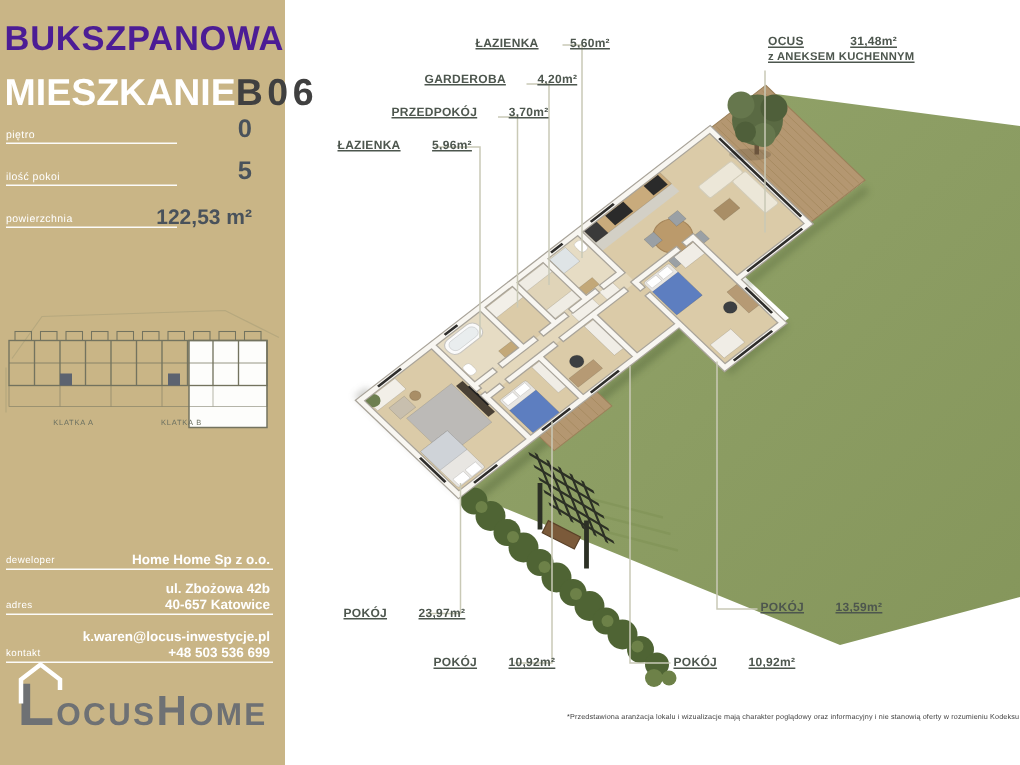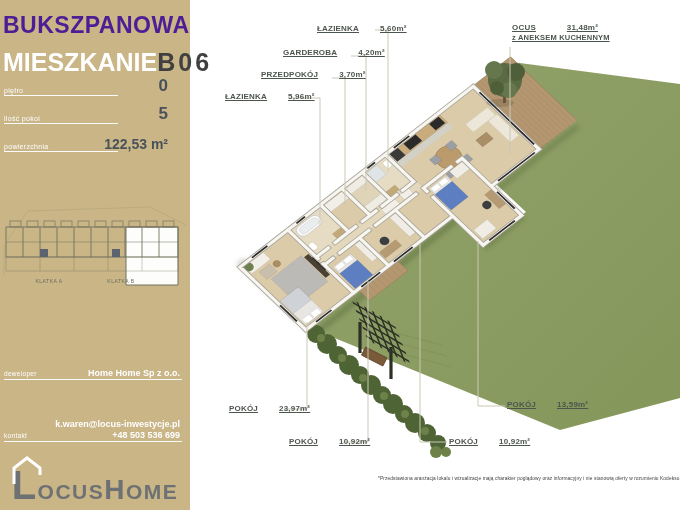--- a/index.html
+++ b/index.html
@@ -40,21 +40,21 @@
   .spec-value{position:absolute;right:4px;bottom:0;color:#49525b;font-weight:bold;}
   #spec-0{top:79px;height:17px;} #spec-1{top:107px;height:17px;} #spec-2{top:129px;height:23px;}
   #spec-0 .spec-value,#spec-1 .spec-value{font-size:17px;}
   #spec-2 .spec-value{font-size:14px;}
   #minimap{position:absolute;left:0;top:205px;width:190px;height:92px;}
   .contact-row{position:absolute;left:4px;width:178px;border-bottom:1px solid rgba(255,255,255,.95);}
   .contact-label{position:absolute;left:0;bottom:2px;font-size:6.5px;color:#fff;letter-spacing:.3px;}
   .contact-value{position:absolute;right:2px;bottom:1px;text-align:right;color:#fff;
                  font-weight:bold;font-size:9px;line-height:10.5px;}
   #contact-0{top:358px;height:21px;} #contact-1{top:383px;height:26px;} #contact-2{top:412px;height:29px;}
-  #logo{position:absolute;left:0;top:465px;width:190px;text-align:center;color:#6e7174;
+  #logo{position:absolute;left:0;top:450px;width:190px;text-align:center;color:#6e7174;
         letter-spacing:1.5px;font-weight:bold;}
   #logo .logo-l{position:relative;font-size:40px;line-height:40px;}
   #logo .logo-sm{font-size:21px;}
   #logo .logo-h{font-size:28px;}
   #logo .house-svg{position:absolute;left:-4px;top:-9px;}
 </style>
 </head>
 <body>
 
 <div id="stage">
@@ -337,20 +337,27 @@
       <text x="49" y="78" text-anchor="middle" font-size="5" fill="#6b7060" letter-spacing="0.5">KLATKA A</text>
       <text x="121" y="78" text-anchor="middle" font-size="5" fill="#6b7060" letter-spacing="0.5">KLATKA B</text>
     </svg>
 
     <div class="contact-row" id="contact-0">
       <span class="contact-label">deweloper</span>
       <div class="contact-value">
         <div>Home Home Sp z o.o.</div>
       </div>
     </div>
+    <div class="contact-row" id="contact-1">
+      <span class="contact-label">adres</span>
+      <div class="contact-value">
+        <div>ul. Zbożowa 42b</div>
+        <div>40-657 Katowice</div>
+      </div>
+    </div>
     <div class="contact-row" id="contact-2">
       <span class="contact-label">kontakt</span>
       <div class="contact-value">
         <div>k.waren@locus-inwestycje.pl</div>
         <div>+48 503 536 699</div>
       </div>
     </div>
 
     <div id="logo">
       <span class="logo-l">

